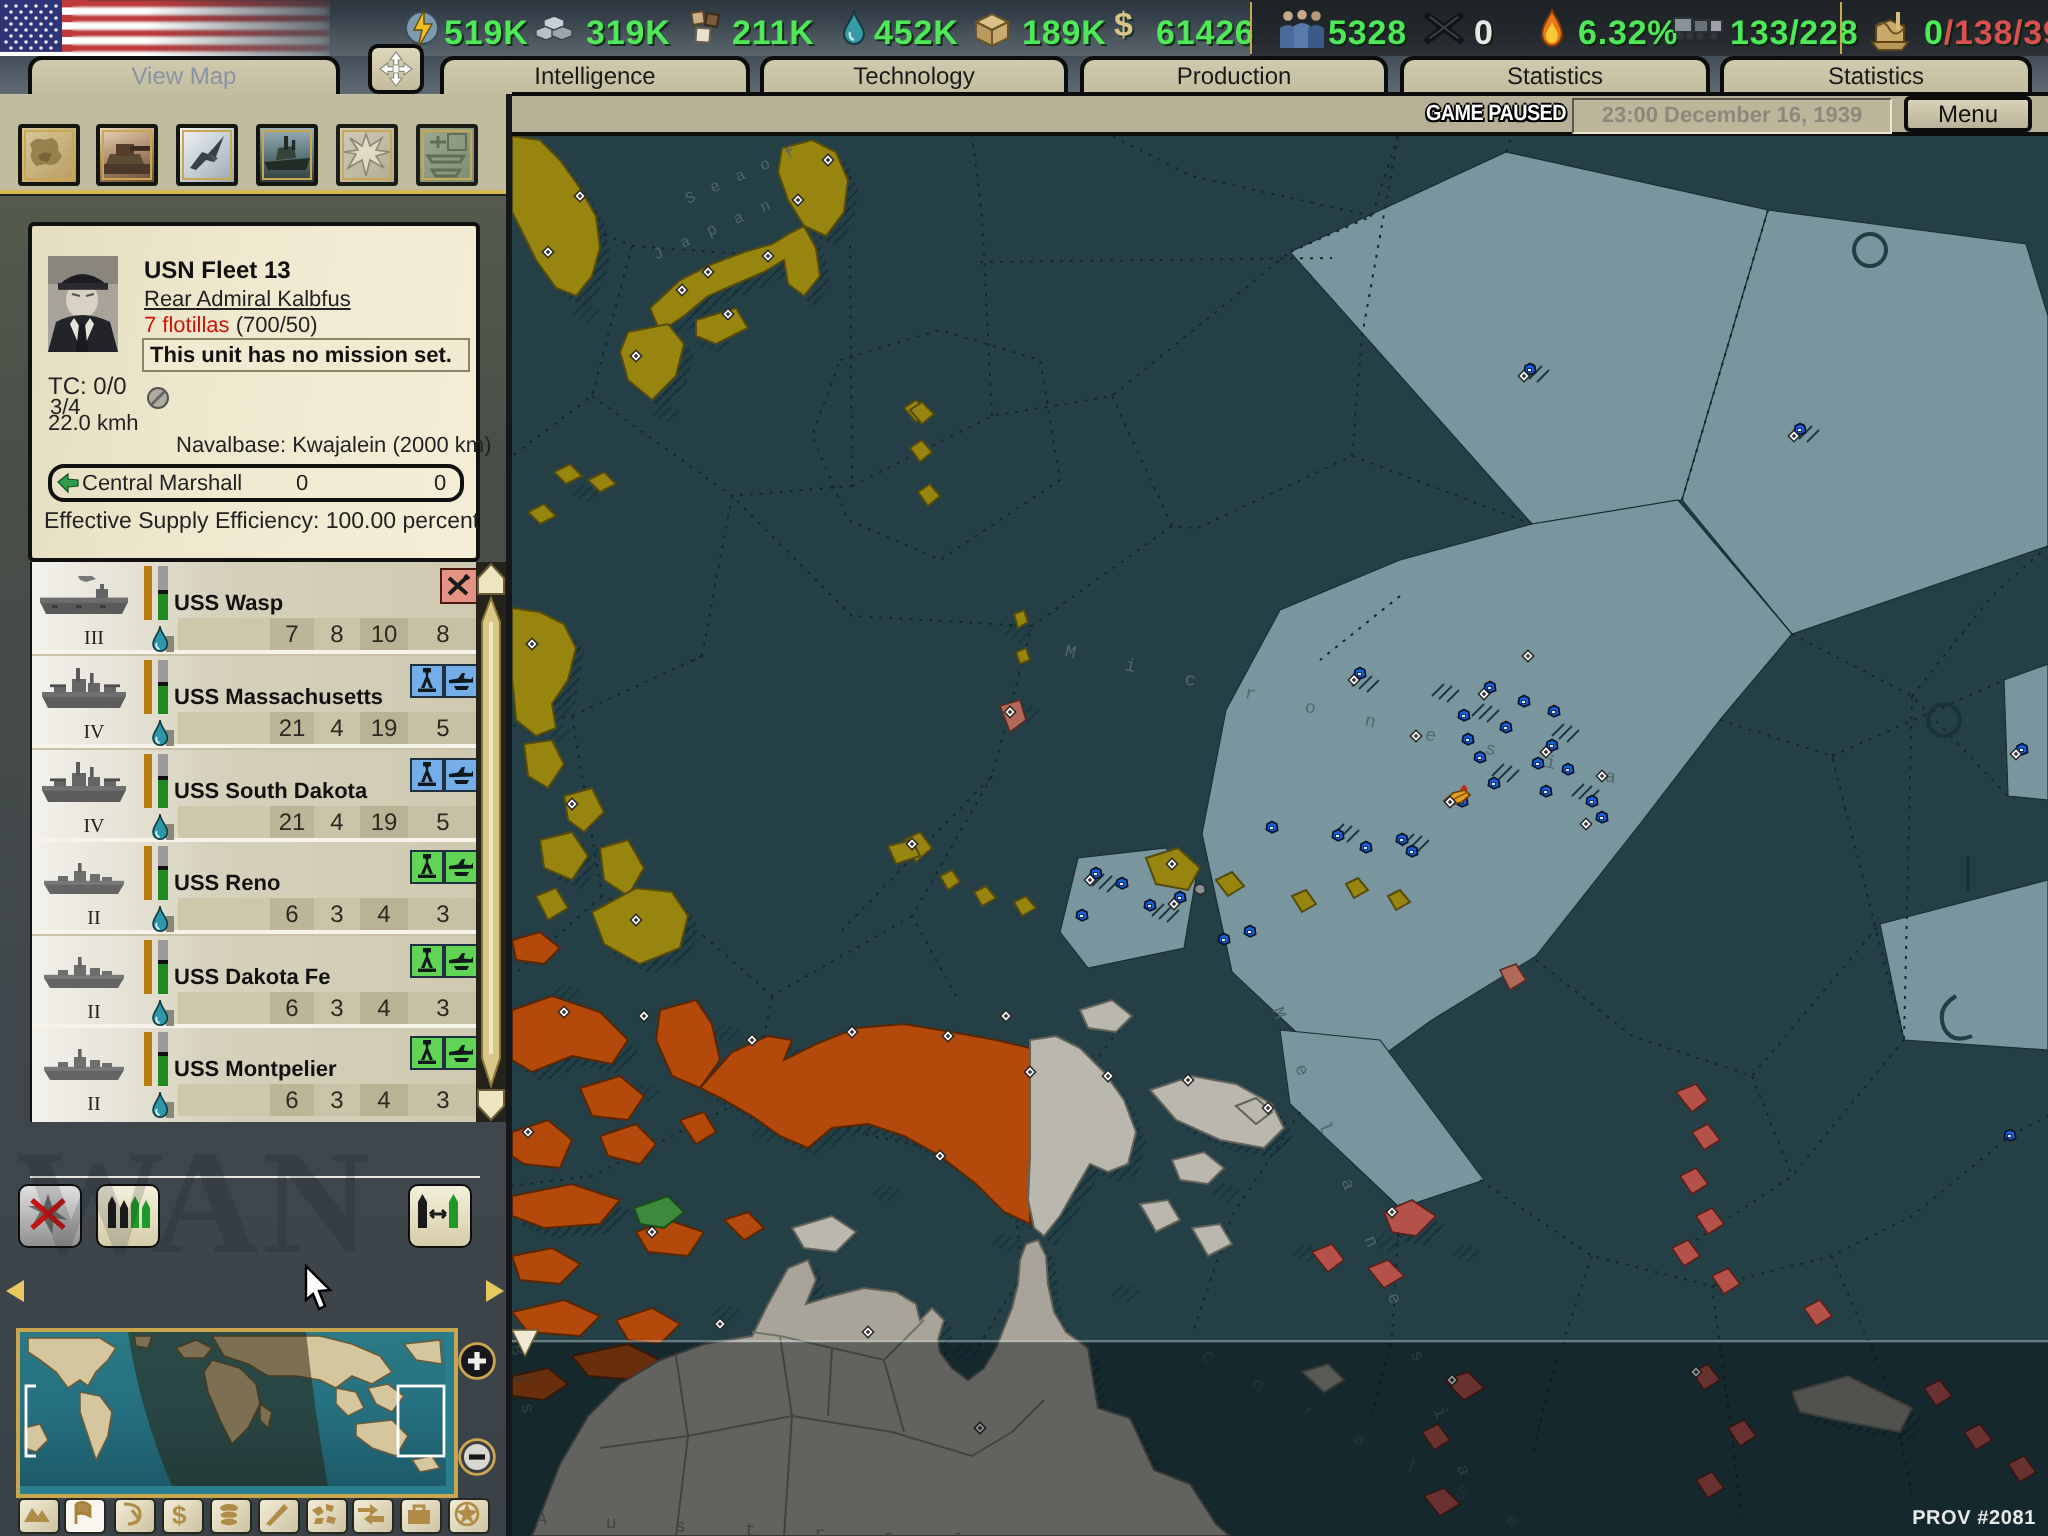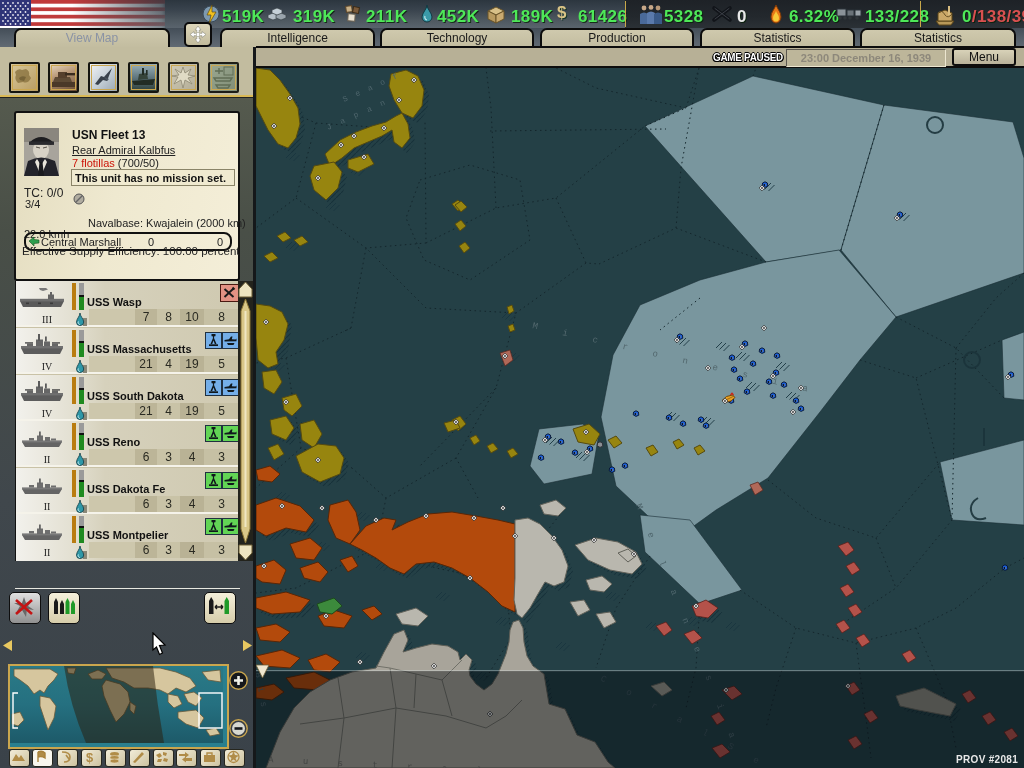--- a/index.html
+++ b/index.html
@@ -329,30 +329,30 @@
   <div class="abs" style="left:72px;top:128px;font-size:12px;font-weight:bold;color:#111;">USN Fleet 13</div>
   <div class="abs" style="left:72px;top:144px;font-size:11px;color:#222;text-decoration:underline;">Rear Admiral Kalbfus</div>
   <div class="abs" style="left:72px;top:157px;font-size:11px;"><span style="color:#cc1408;">7 flotillas</span> <span style="color:#222;">(700/50)</span></div>
   <div class="abs" style="left:71px;top:169px;width:164px;height:17px;background:#f0ead0;border:1px solid #8a8468;font-size:11px;font-weight:bold;color:#111;line-height:16px;padding-left:3px;box-sizing:border-box;">This unit has no mission set.</div>
   <div class="abs" style="left:24px;top:186px;font-size:12px;color:#222;">TC: 0/0</div>
   <div class="abs" style="left:25px;top:198px;font-size:11px;color:#222;">3/4</div>
   <svg class="abs" style="left:73px;top:193px;" width="12" height="12">
     <circle cx="6" cy="6" r="5" fill="#b0aca0" stroke="#555"></circle>
     <path d="M2.5 9.5 L9.5 2.5" stroke="#666" stroke-width="1.4"></path>
   </svg>
-  <div class="abs" style="left:24px;top:228px;font-size:11px;color:#222;">22.0 kmh</div>
+  <div class="abs" style="left:24px;top:206px;font-size:11px;color:#222;">22.0 kmh</div>
   <div class="abs" style="left:88px;top:217px;font-size:11px;color:#222;">Navalbase: Kwajalein (2000 km)</div>
   <div class="abs" style="left:24px;top:232px;width:208px;height:19px;border:2px solid #111;border-radius:8px;box-sizing:border-box;"></div>
   <svg class="abs" style="left:28px;top:236px;" width="12" height="11">
       <path d="M1 5 L6 1 L6 3.5 L11 4 L11 7 L6 7.5 L6 10 Z" fill="#2e9e4e" stroke="#14501e" stroke-width="0.6"></path>
     </svg>
   <div class="abs" style="left:41px;top:236px;font-size:11px;color:#222;">Central Marshall</div>
   <div class="abs" style="left:148px;top:236px;font-size:11px;color:#222;">0</div>
   <div class="abs" style="left:217px;top:236px;font-size:11px;color:#222;">0</div>
-  <div class="abs" style="left:22px;top:245px;font-size:11.5px;color:#222;">Effective Supply Efficiency: 100.00 percent</div>
+  <div class="abs" style="left:22px;top:255px;font-size:11.5px;color:#222;">Effective Supply Efficiency: 100.00 percent</div>
 
   <div class="abs" id="shiplist">
 
     <div class="srow" style="top:0;">
       <svg class="abs" style="left:3px;top:5px;" width="46" height="24">
         <path d="M20 2 L27 2 L29 3.5 L24 5 L21 4 Z" fill="#787878"></path>
         <path d="M1 15 L45 15 L42 21 L4 21 Z" fill="#5a5a5a"></path>
         <rect x="1" y="12.8" width="44" height="2.6" fill="#6e6e6e"></rect>
         <rect x="29" y="8.5" width="6" height="4.5" fill="#646464"></rect>
           <rect x="31" y="6" width="2" height="3" fill="#646464"></rect>
@@ -678,20 +678,21 @@
       <path d="M9 0 L9 11 L0 5.5 Z" fill="#e8c860"></path>
     </svg>
   <svg class="abs" style="left:242px;top:640px;" width="10" height="11">
       <path d="M1 0 L1 11 L10 5.5 Z" fill="#e8c860"></path>
     </svg>
 
   <svg class="abs" style="left:150px;top:632px;" width="18" height="26">
     <path d="M3 1 L15 13 L9.5 13.5 L12.5 21 L9.5 22.5 L6.5 15 L3 18 Z" fill="#fff" stroke="#000" stroke-width="1.2"></path>
   </svg>
 
+  <div class="abs" style="left:8px;top:560px;width:240px;font-size:74px;font-weight:bold;color:rgba(14,22,38,0.16);letter-spacing:2px;font-family:'Liberation Serif',serif;">WAN</div>
 
   <div class="abs" id="mmap">
     <svg width="213" height="77">
       <defs>
         <linearGradient id="mmsea" x1="0" y1="0" x2="0" y2="1">
           <stop offset="0" stop-color="#2a7a87"></stop>
             <stop offset="0.5" stop-color="#257080"></stop>
             <stop offset="1" stop-color="#1d5a69"></stop>
         </linearGradient>
       </defs>

